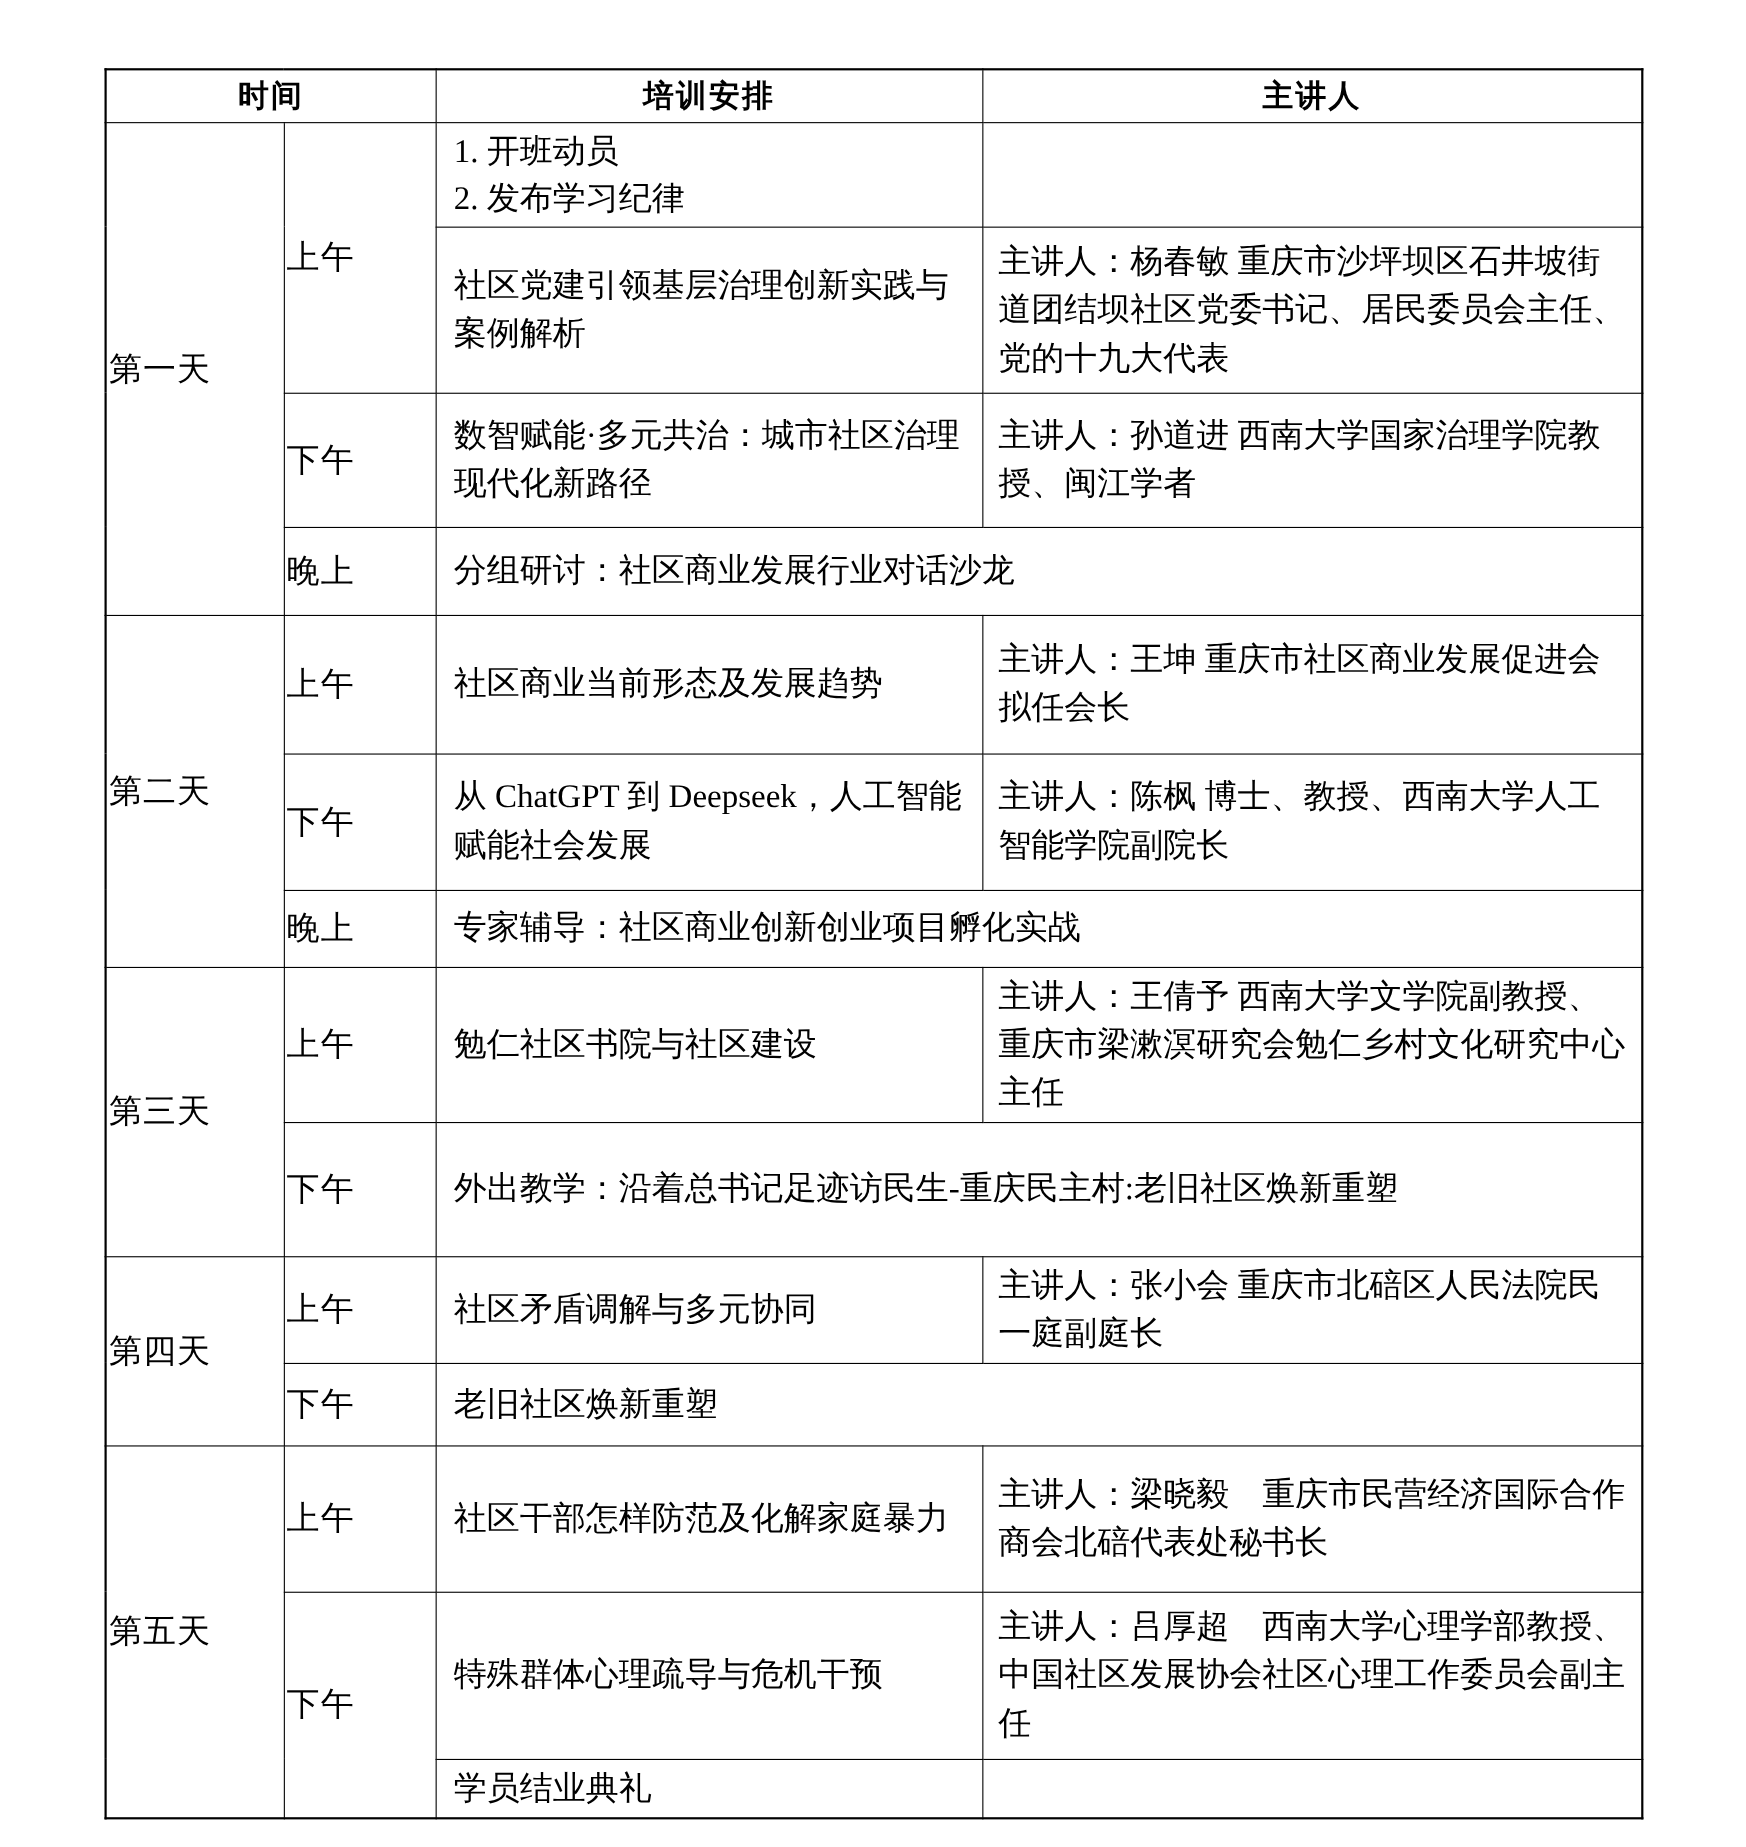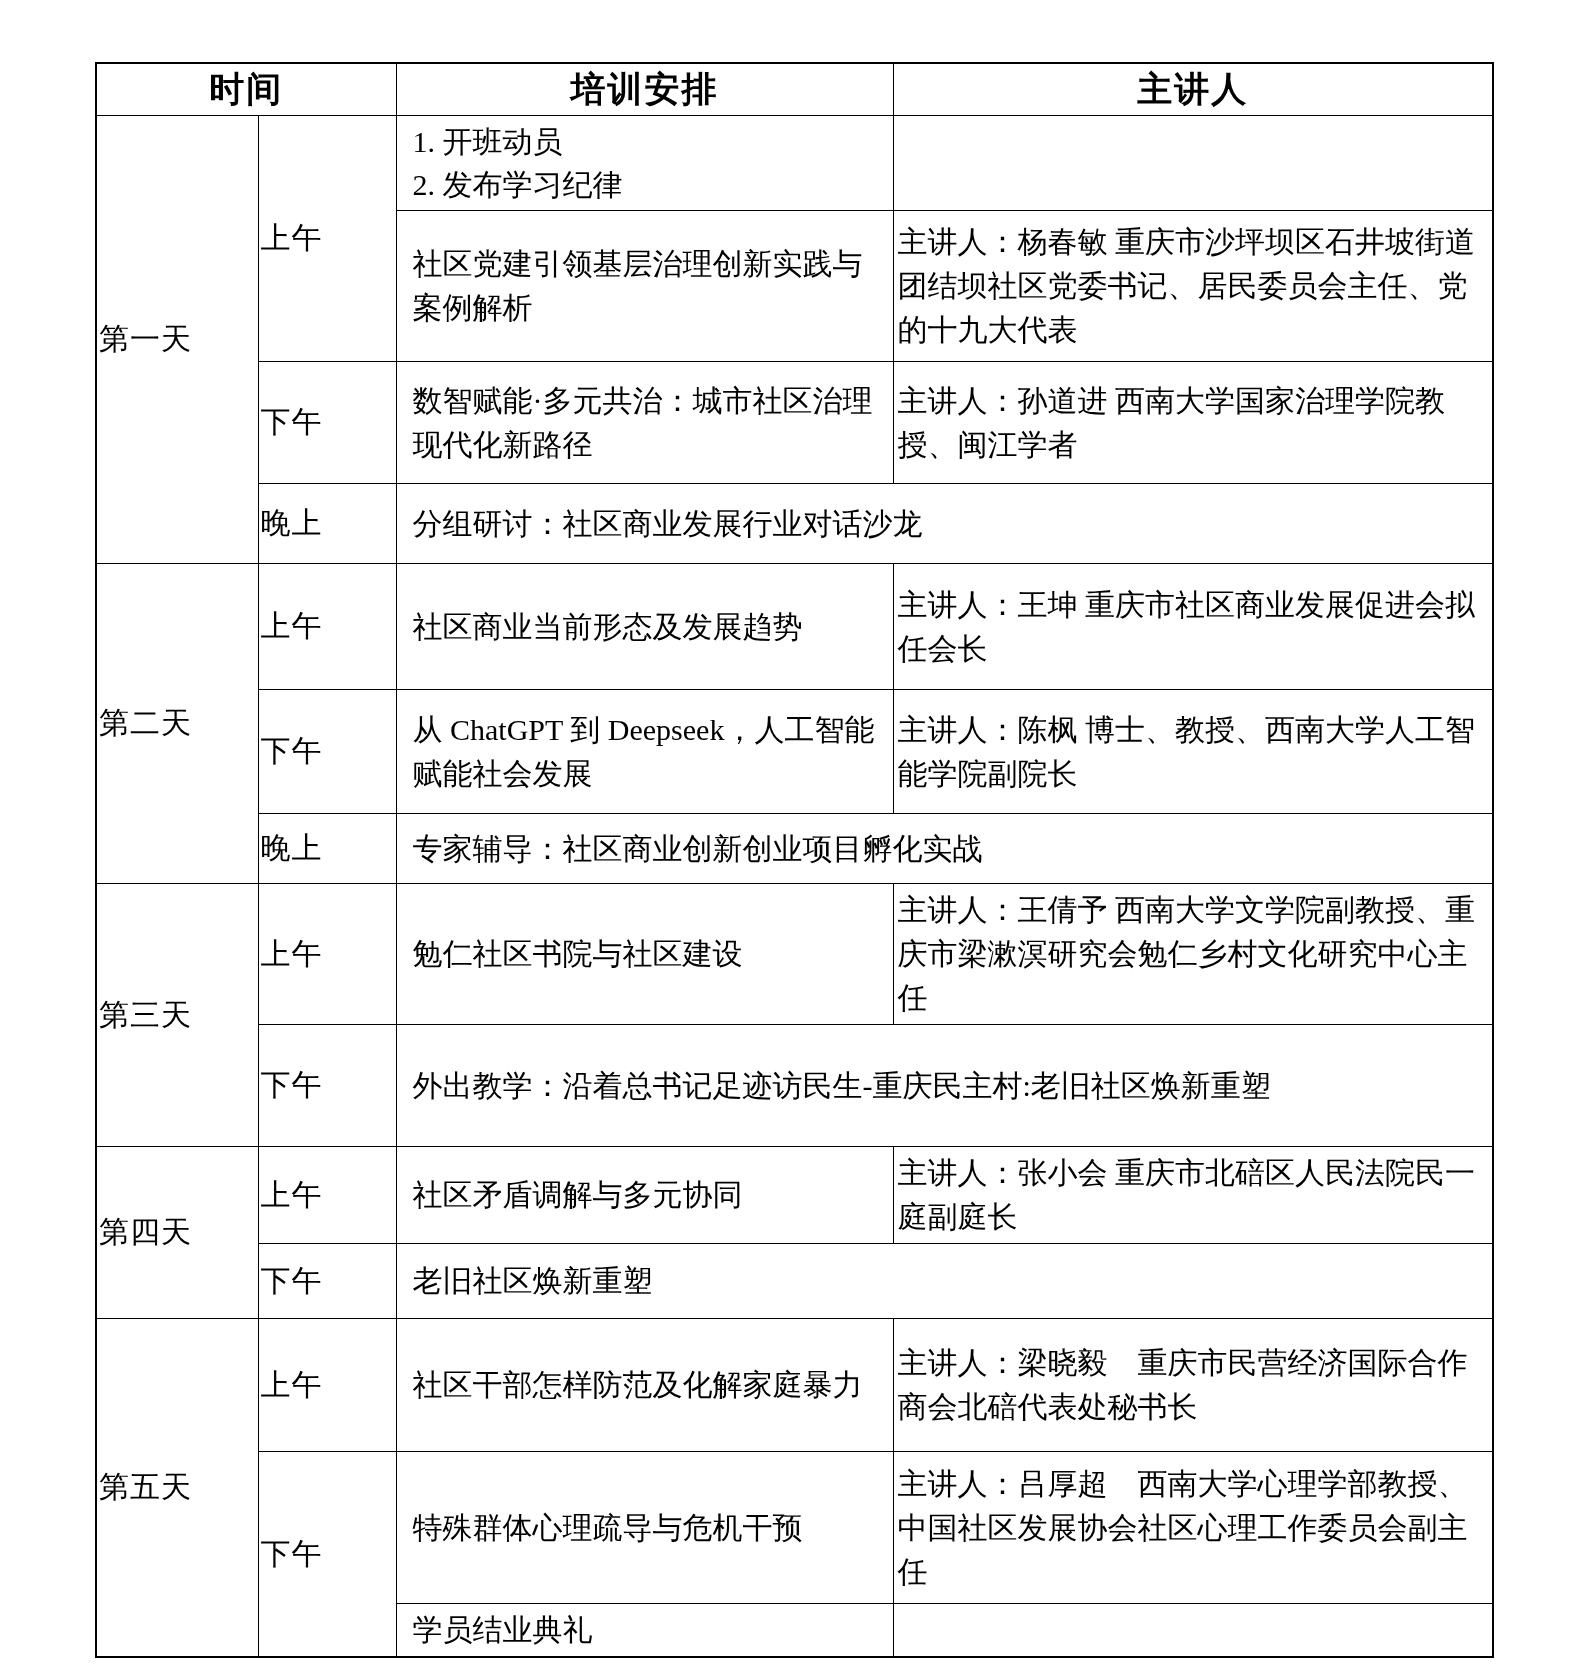--- a/index.html
+++ b/index.html
@@ -23,37 +23,37 @@
   }
   .doc-table th, .doc-table td {
     border: 1px solid #000;
     font-size: 30px;
     vertical-align: middle;
     overflow: hidden;
     padding: 4px 10px;
   }
   .doc-table th {
     font-weight: bold;
-    font-size: 35px;
+    font-size: 28px;
     text-align: center;
     padding: 2px;
     letter-spacing: 2px;
     margin-left: 24px;
   }
   td.day-cell, td.period-cell {
     text-align: left;
     padding: 2px;
     letter-spacing: 1px;
   }
   td.content-cell, td.speaker-cell {
     text-align: left;
     line-height: 44px;
   }
   td.content-cell { padding-left: 16px; padding-right: 10px; }
-  td.speaker-cell { padding-left: 4px; padding-right: 8px; }
+  td.speaker-cell { padding-left: 14px; padding-right: 8px; }
   td.content-cell .line { line-height: 43px; }
 </style>
 </head>
 <body>
 
 <table class="doc-table">
   <colgroup>
     <col style="width:162px">
     <col style="width:138px">
     <col style="width:497px">

